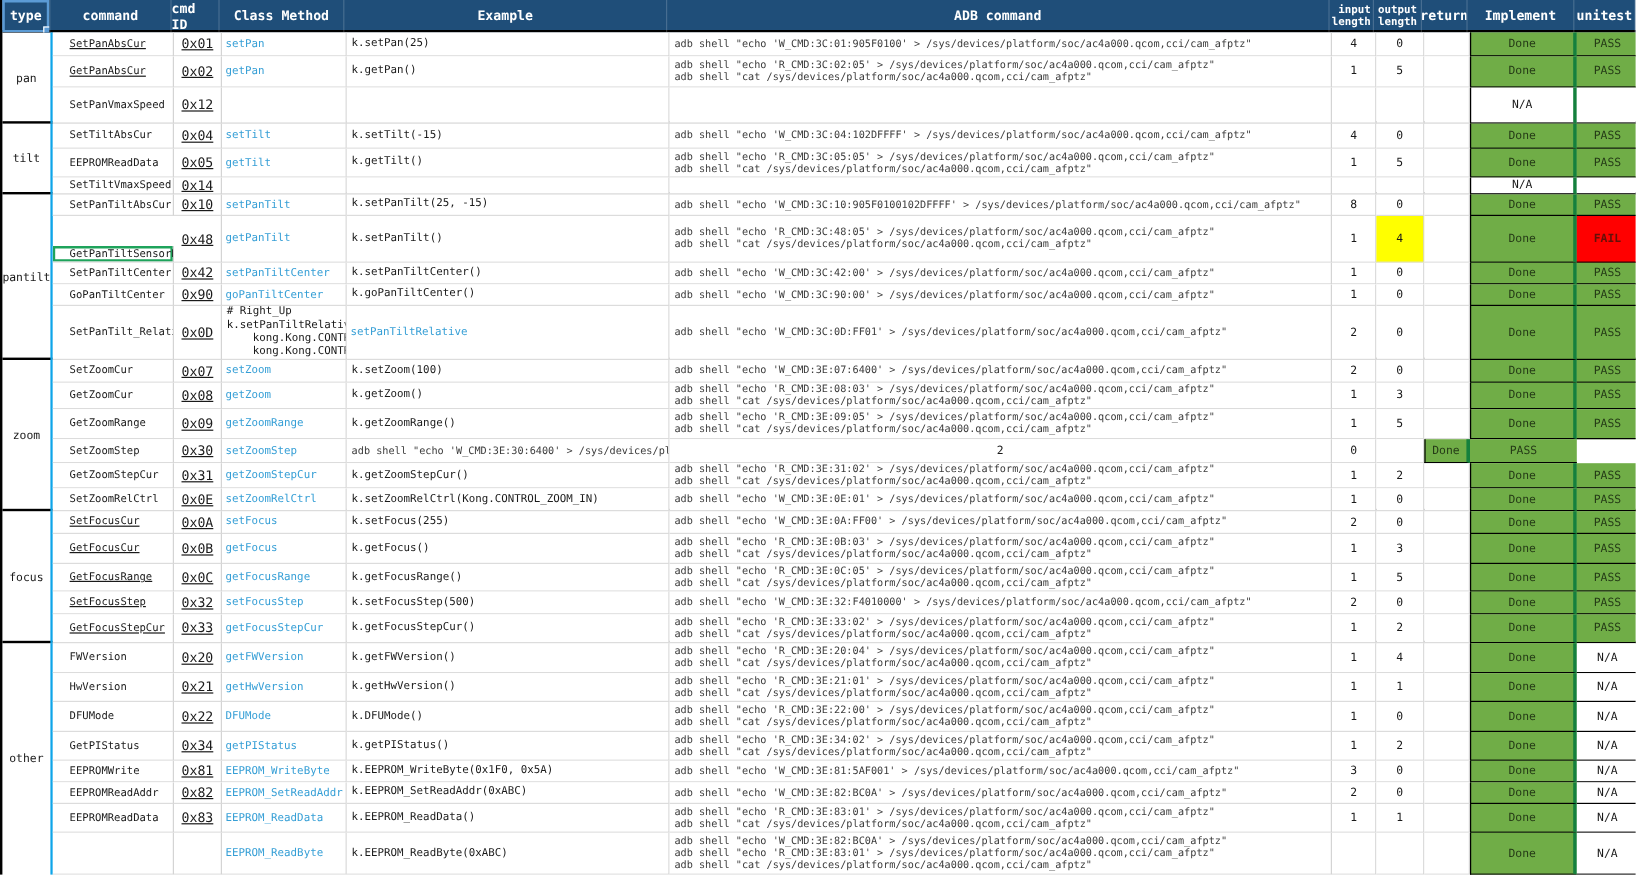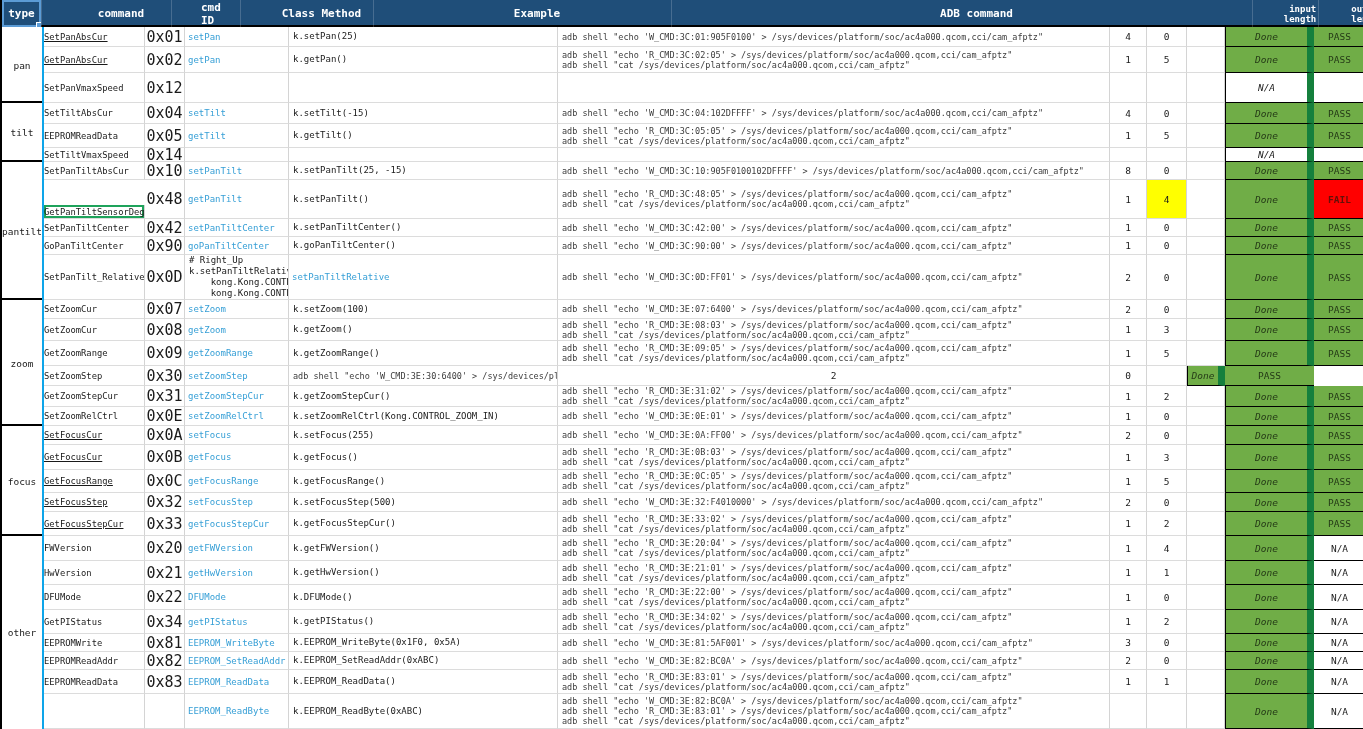--- a/index.html
+++ b/index.html
@@ -1,42 +1,42 @@
 <!DOCTYPE html>
 <html><head>
 <meta charset="utf-8">
 <style>
   html,body{margin:0;padding:0;background:#fff;}
   body{width:1363px;height:729px;overflow:hidden;
        font-family:"DejaVu Sans Mono","Liberation Mono",monospace;color:#1a1a1a;}
   .sheet{width:1363px;height:729px;box-sizing:border-box;border-left:2px solid #000;}
   
-  .hdr-row{display:grid;grid-template-columns:40px 101px 40px 104px 269px 552px 37px 40px 38px 89px 51px;height:27px;background:#1F4E79;gap:29px;}
+  .hdr-row{display:grid;grid-template-columns:40px 101px 40px 104px 269px 552px 37px 40px 38px 89px 51px;height:27px;background:#1F4E79;}
   .hdr{color:#fff;font-weight:bold;font-size:11px;display:flex;align-items:center;justify-content:center;
        border-right:1px solid rgba(255,255,255,0.18);overflow:hidden;position:relative;}
   .hdr-small{font-size:9px;line-height:10px;white-space:pre-line;text-align:right;font-weight:bold;}
   .sel-blue{box-shadow:inset 0 0 0 2px #5B9BD5;}
   .sel-blue::after{content:"";position:absolute;right:-2px;bottom:-2px;width:5px;height:5px;background:#5B9BD5;border:1px solid #fff;}
   
   .section{display:flex;border-top:2px solid #000;margin-top:-2px;}
   .type-cell{width:40px;flex:0 0 40px;border-right:2px solid #0ea5e9;display:flex;align-items:center;justify-content:center;
              font-size:9.5px;overflow:hidden;}
   .rows{flex:1;}
   .row{display:grid;grid-template-columns:101px 40px 104px 269px 552px 37px 40px 38px 89px 51px;box-sizing:border-box;}
   .c{box-sizing:border-box;border-right:1px solid #d4d4d4;border-bottom:1px solid #dcdcdc;
      display:flex;align-items:center;overflow:hidden;background:#fff;}
-  .c-command{padding:0 0;font-size:8.8px;}
+  .c-command{padding:0 14px;font-size:8.8px;}
   .u{text-decoration:underline;}
   .sel-green{box-shadow:inset 0 0 0 2px #1EA35B;margin-top:25px;}
-  .c-cmdid{justify-content:center;font-size:15px;}
+  .c-cmdid{justify-content:center;font-size:11px;text-decoration:underline;}
   .c-method{padding:0 3px;color:#369FD6;font-size:9px;}
   .c-example{padding:0 4px;font-size:9px;line-height:11px;white-space:pre;}
   .c-adb{padding:0 4px;font-size:8.5px;line-height:10px;white-space:pre;color:#3c3c3c;}
   .c-num{justify-content:center;font-size:9.5px;}
-  .c-impl{justify-content:center;font-size:9.5px;border-left:1px solid #000;border-right:7px solid #15803d;border-bottom:1px solid #000;font-style:italic;}
+  .c-impl{justify-content:center;font-size:9.5px;border-left:1px solid #000;border-right:3px solid #15803d;border-bottom:1px solid #000;}
   .c-unit{justify-content:center;font-size:9.5px;border-right:none;border-bottom:1px solid #000;}
   .bg-green{background:#70AD47;color:#253B17;}
   .bg-red{background:#FF0000;color:#641008;font-weight:bold;}
   .bg-yellow{background:#FFFF00;}
 </style>
 </head>
 <body>
 
 <div class="sheet">
   <div class="hdr-row">

